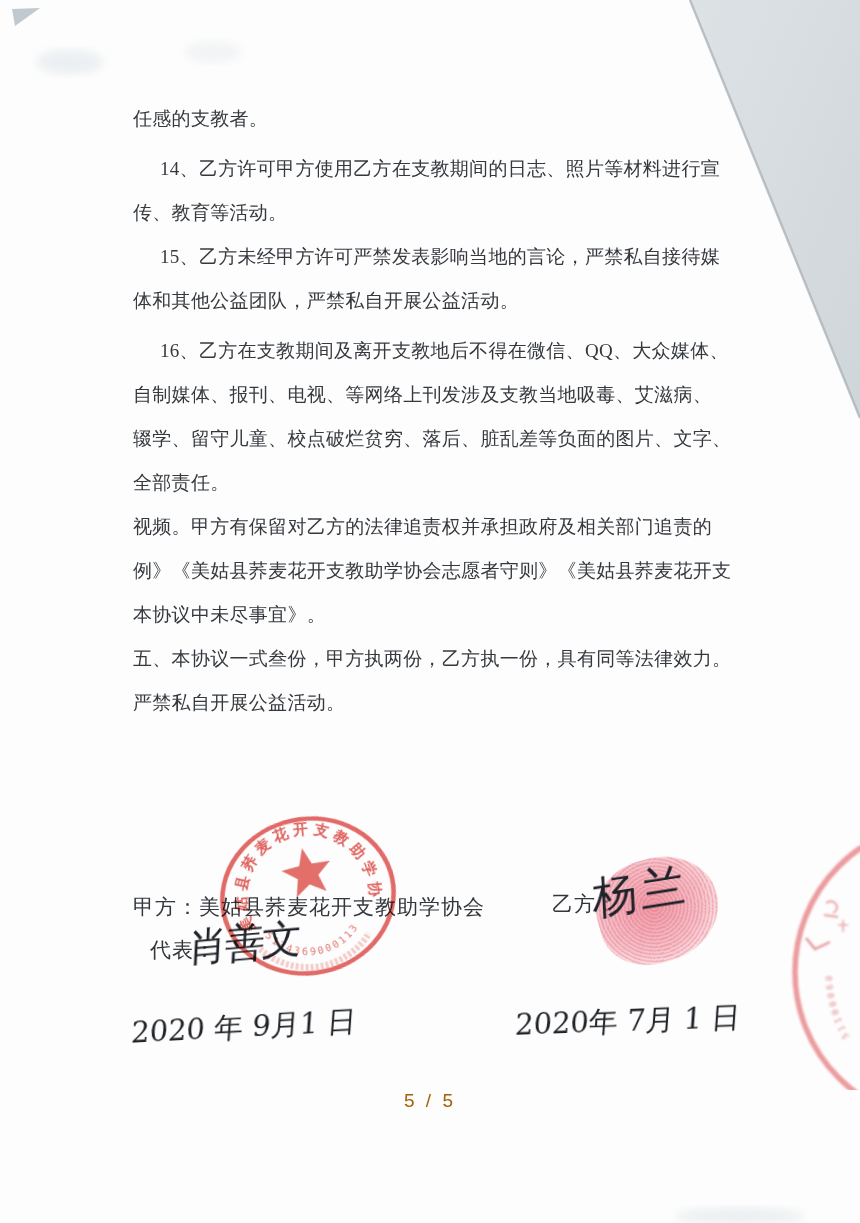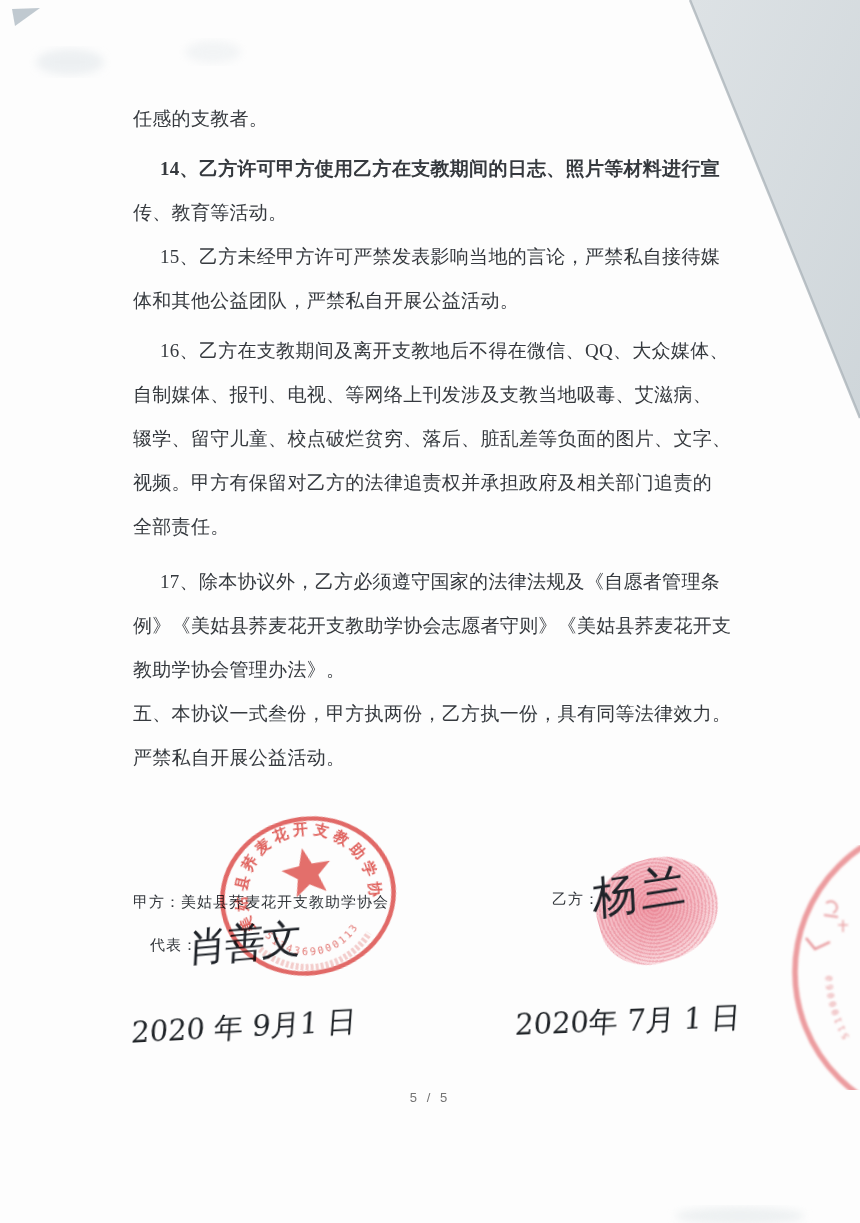--- a/index.html
+++ b/index.html
@@ -8,21 +8,21 @@
     background:#fdfdfd;color:#35393e;
     font-family:"Liberation Serif", serif;
   }
   .artifacts{position:absolute;left:0;top:0;width:860px;height:1223px;pointer-events:none;}
   .body-text{
     position:absolute;left:133px;top:97px;width:640px;
     font-size:19px;line-height:44px;letter-spacing:.3px;
   }
   .body-text .line{white-space:nowrap;height:44px;}
   .body-text .line.indent{padding-left:27px;}
-  .sig-label{position:absolute;font-size:15px;letter-spacing:1px;color:#33373c;}
+  .sig-label{position:absolute;font-size:21px;letter-spacing:1px;color:#33373c;}
   .party-a-line{left:133px;top:893px;}
   .party-b-line{left:552px;top:890px;}
   .rep-line{left:150px;top:936px;}
   .handwriting{
     position:absolute;color:#1f2329;
     font-family:"DejaVu Serif", serif;
     filter:blur(.3px);
   }
   .rep-sign{
     left:188px;top:916px;font-size:40px;letter-spacing:-3px;
@@ -40,21 +40,21 @@
       radial-gradient(ellipse at 45% 45%, rgba(233,112,130,.70), rgba(238,136,152,.50) 55%, rgba(243,158,170,.28) 76%, rgba(248,182,192,0) 96%);
     transform:rotate(-16deg);
     filter:blur(.5px);
     z-index:3;
   }
   .date{position:absolute;font-size:29px;color:#202428;font-family:"DejaVu Serif", serif;filter:blur(.25px);}
   .date-a{left:131px;top:1008px;transform:rotate(-3deg) skewX(-7deg);}
   .date-b{left:515px;top:1002px;transform:rotate(-2deg) skewX(-6deg);}
   .page-num{
     position:absolute;left:0;top:1090px;width:860px;text-align:center;
-    font-size:13px;letter-spacing:3px;color:#737373;
+    font-size:19px;letter-spacing:3px;color:#a16207;
     font-family:"Liberation Sans", sans-serif;
   }
   .seal-svg{position:absolute;left:203px;top:791px;mix-blend-mode:multiply;z-index:5;}
   .side-seal-svg{position:absolute;left:770px;top:845px;mix-blend-mode:multiply;z-index:5;}
 </style>
 </head>
 <body>
 
 <div class="page">
 
@@ -71,32 +71,31 @@
     <polygon points="690,0 860,0 860,418" fill="url(#foldGrad)"></polygon>
     <line x1="690" y1="0" x2="860" y2="418" stroke="#a8b1b7" stroke-width="2.4" opacity="0.75"></line>
     <polygon points="12,9 40,8 15,26" fill="#b5c0c8" opacity="0.85"></polygon>
     <ellipse cx="70" cy="62" rx="34" ry="13" fill="#dde3e7" opacity="0.5" filter="url(#soft)"></ellipse>
     <ellipse cx="213" cy="52" rx="28" ry="11" fill="#e2e7ea" opacity="0.4" filter="url(#soft)"></ellipse>
     <ellipse cx="740" cy="1216" rx="65" ry="9" fill="#e3e8ea" opacity="0.6" filter="url(#soft)"></ellipse>
   </svg>
 
   <div class="body-text">
     <div class="line">任感的支教者。</div>
-      <div class="line indent" style="margin-top: 6px; font-weight: bold;">14、乙方许可甲方使用乙方在支教期间的日志、照片等材料进行宣</div>
+      <div class="line indent" style="margin-top: 6px;">14、乙方许可甲方使用乙方在支教期间的日志、照片等材料进行宣</div>
       <div class="line">传、教育等活动。</div>
       <div class="line indent">15、乙方未经甲方许可严禁发表影响当地的言论，严禁私自接待媒</div>
       <div class="line">体和其他公益团队，严禁私自开展公益活动。</div>
       <div class="line indent" style="margin-top: 6px;">16、乙方在支教期间及离开支教地后不得在微信、QQ、大众媒体、</div>
       <div class="line">自制媒体、报刊、电视、等网络上刊发涉及支教当地吸毒、艾滋病、</div>
       <div class="line">辍学、留守儿童、校点破烂贫穷、落后、脏乱差等负面的图片、文字、</div>
+      <div class="line">全部责任。</div>
       <div class="line">视频。甲方有保留对乙方的法律追责权并承担政府及相关部门追责的</div>
-      <div class="line">全部责任。</div>
-      <div class="line indent" style="margin-top: 11px;">17、除本协议外，乙方必须遵守国家的法律法规及《自愿者管理条</div>
       <div class="line">例》《美姑县荞麦花开支教助学协会志愿者守则》《美姑县荞麦花开支</div>
-      <div class="line">教助学协会管理办法》。</div>
+      <div class="line">本协议中未尽事宜》。</div>
       <div class="line">五、本协议一式叁份，甲方执两份，乙方执一份，具有同等法律效力。</div>
       <div class="line">严禁私自开展公益活动。</div>
   </div>
 
   <div class="sig-label party-a-line"><span>甲方：</span><span>美姑县荞麦花开支教助学协会</span></div>
 
   <div class="sig-label party-b-line">乙方：</div>
 
   <div class="sig-label rep-line">代表：</div>
 

